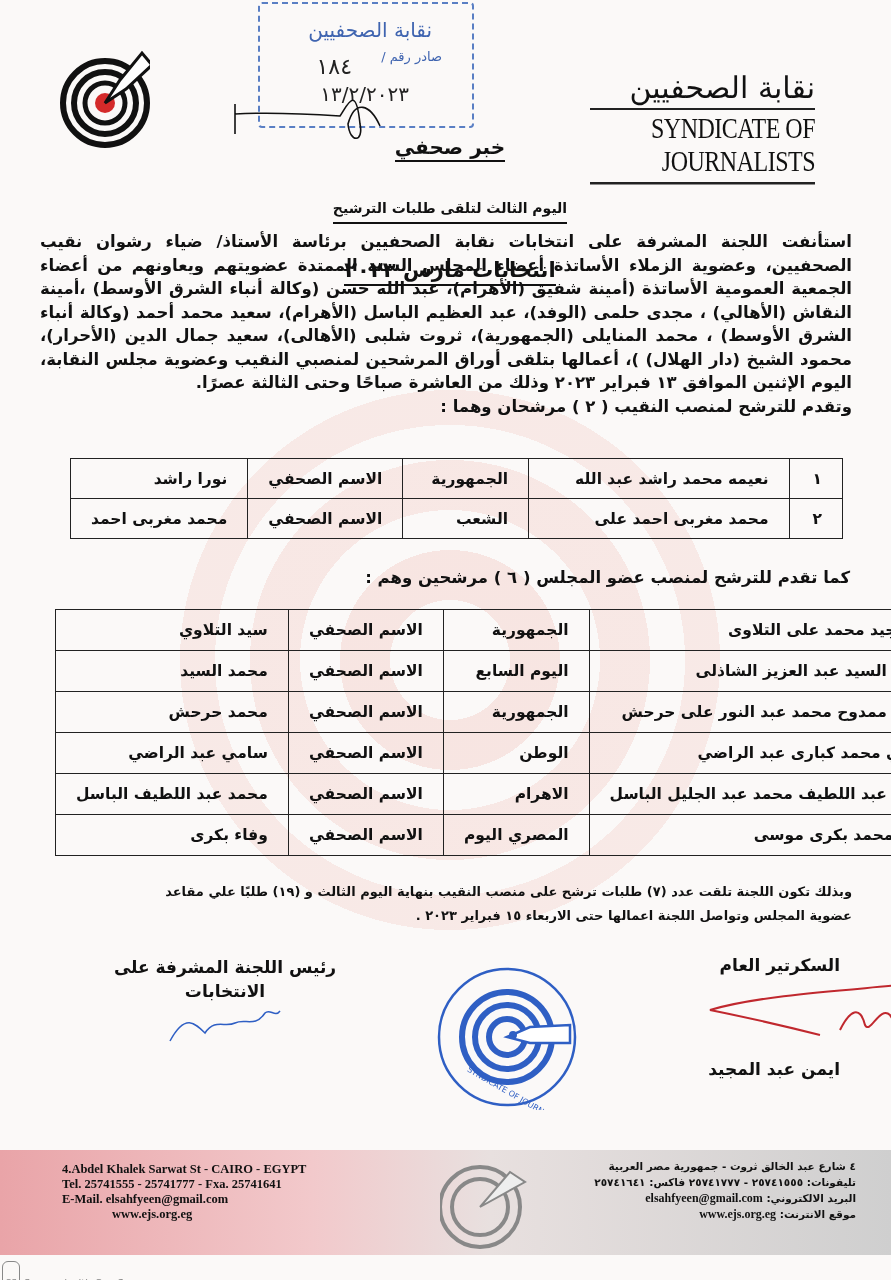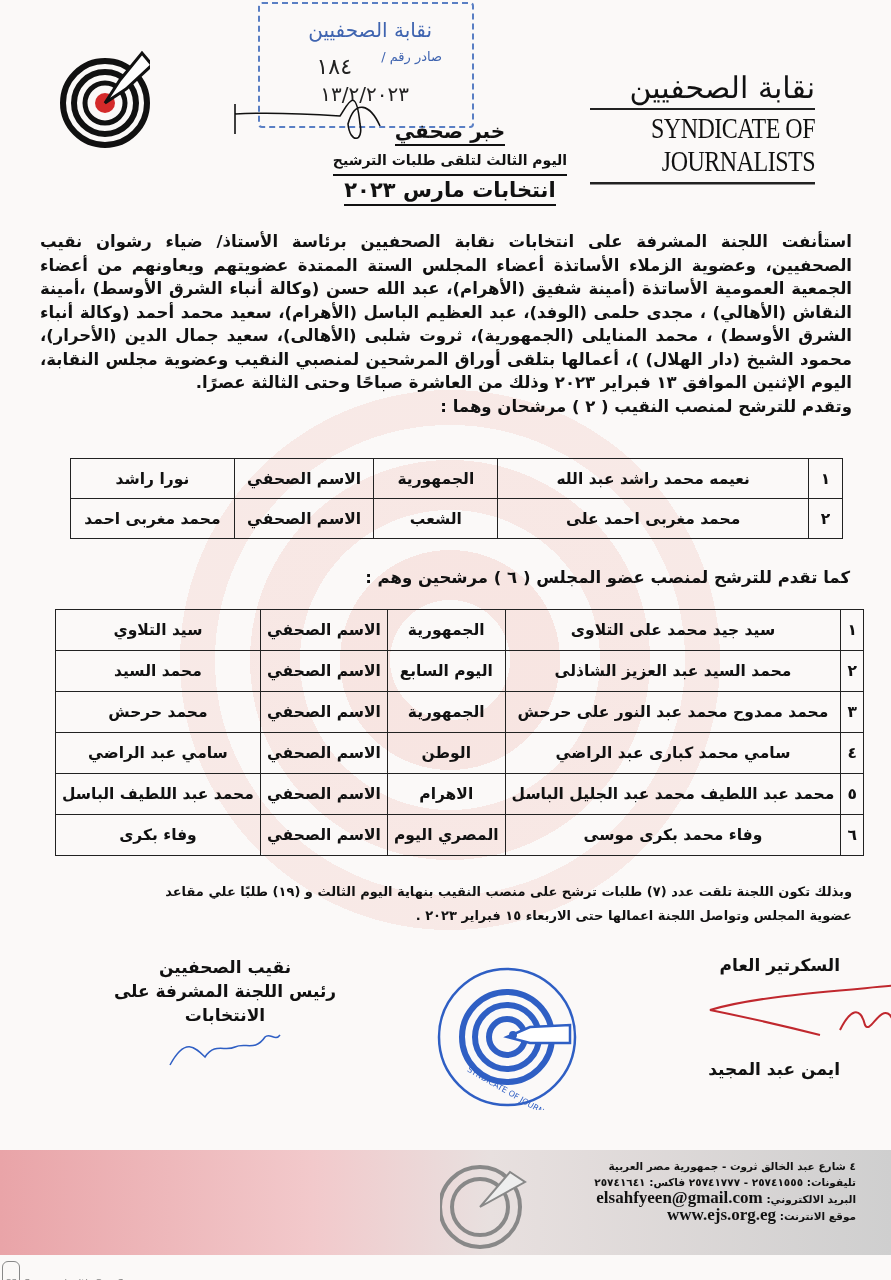--- a/index.html
+++ b/index.html
@@ -11,47 +11,47 @@
   .target-logo{left:60px;top:45px;width:90px;height:105px;}
   .brand{left:590px;top:70px;width:225px;text-align:right;}
   .brand-ar{font-family:"DejaVu Serif",serif;font-size:30px;direction:rtl;border-bottom:2px solid #222;padding-bottom:2px;line-height:36px;}
   .brand-en{font-family:"Liberation Serif",serif;font-size:24px;letter-spacing:-0.5px;transform:scaleY(1.25);transform-origin:top;border-bottom:2px solid #222;line-height:26px;padding-bottom:4px;margin-top:2px;}
   .stamp{left:258px;top:2px;width:212px;height:122px;border:2px dashed #5a7fc4;border-radius:4px;color:#3f64b0;direction:rtl;}
   .stamp .s1{position:absolute;right:40px;top:14px;font-size:20px;}
   .stamp .s2{position:absolute;right:30px;top:45px;font-size:13px;}
   .stamp .s3{position:absolute;right:120px;top:50px;font-size:22px;color:#222;}
   .stamp .s4{position:absolute;right:63px;top:78px;font-size:20px;color:#222;}
   .titles{left:200px;top:118px;width:500px;text-align:center;direction:rtl;}
-  .titles div{font-weight:bold;display:inline-block;border-bottom:2px solid #111;margin:0 auto;}
+  .titles div{font-weight:bold;display:inline-block;border-bottom:2px solid #111;margin:16px auto;}
   .t1{font-size:20px;line-height:26px;}
   .t2{font-size:14px;line-height:28px;}
   .t3{font-size:21px;line-height:28px;}
   
   .para{left:40px;top:230px;width:812px;direction:rtl;text-align:justify;font-size:16.5px;line-height:23.5px;font-weight:bold;}
   .intro{direction:rtl;font-size:16.5px;font-weight:bold;}
   table{border-collapse:collapse;direction:rtl;font-weight:bold;font-size:15.5px;}
-  td{border:1.6px solid #222;text-align:center;padding:0 6px;white-space:nowrap;}
+  td{border:1.6px solid #222;text-align:right;padding:0 20px;white-space:nowrap;}
   .tbl1{left:70px;top:458px;width:773px;}
   .tbl1 td{height:39px;}
   .tbl2{left:55px;top:609px;width:786px;}
   .tbl2 td{height:40px;}
   td.num{width:18px;}
   td.name{width:270px;}
   td.paper{width:100px;}
   td.pen{width:110px;}
   .closing{left:140px;top:880px;width:712px;direction:rtl;font-size:13px;line-height:24px;font-weight:bold;}
   .sig-right{left:700px;top:955px;width:140px;direction:rtl;font-weight:bold;font-size:17px;}
   .sig-left{left:100px;top:955px;width:250px;direction:rtl;text-align:center;font-weight:bold;font-size:17px;line-height:24px;}
   .seal{left:435px;top:965px;width:145px;height:145px;}
   
   .footer{left:0;top:1150px;width:891px;height:105px;background:linear-gradient(90deg,#e9a4a8 0%,#f2c9cb 35%,#e8e0df 55%,#cfcfcf 100%);}
   .foot-left{position:absolute;left:62px;top:12px;font-family:"Liberation Serif",serif;font-size:12.5px;font-weight:bold;line-height:15px;}
   .foot-left .web{margin-left:50px;}
   .foot-right{position:absolute;right:35px;top:8px;direction:rtl;text-align:right;font-size:10.5px;font-weight:bold;line-height:16px;margin-left:40px;}
-  .foot-right .big{font-family:"Liberation Serif",serif;font-size:17px;}
+  .foot-right .big{font-family:"Liberation Serif",serif;font-size:12px;}
   .cam{left:2px;top:1261px;font-size:10px;color:#888;display:flex;align-items:center;gap:4px;}
   .cam .cs{border:1px solid #888;font-size:9px;padding:16px 2px;border-radius:6px;}
 </style>
 </head>
 <body>
 
 <div class="watermark"></div>
 
 <svg class="abs target-logo" viewBox="0 0 90 105">
   <circle cx="45" cy="58" r="42" fill="none" stroke="#111" stroke-width="6"></circle>
@@ -169,28 +169,33 @@
   <circle cx="72" cy="72" r="68" fill="none" stroke="#2f5fc4" stroke-width="2.5"></circle>
   <circle cx="72" cy="72" r="45" fill="none" stroke="#2f5fc4" stroke-width="6"></circle>
   <circle cx="72" cy="72" r="32" fill="none" stroke="#2f5fc4" stroke-width="6"></circle>
   <circle cx="72" cy="72" r="18" fill="none" stroke="#2f5fc4" stroke-width="6"></circle>
   <path d="M72 72 L95 62 L135 60 L135 78 L95 78 Z" fill="#fff" stroke="#2f5fc4" stroke-width="2.5"></path>
   <circle cx="78" cy="70" r="4" fill="#2f5fc4"></circle>
   <text x="30" y="128" font-size="8" fill="#2f5fc4" transform="rotate(30 72 120)" font-family="DejaVu Sans, sans-serif">SYNDICATE OF JOURNALISTS</text>
 </svg>
 
 <div class="abs sig-left">
-  <div>نقيب الصحفيين</div>
   <div>رئيس اللجنة المشرفة على الانتخابات</div>
   <svg style="width:120px;height:44px;" viewBox="0 0 120 44">
     <path d="M5 38 C20 10 30 20 40 30 C50 15 60 25 70 20 C80 15 90 25 100 10 C105 5 110 15 115 8" fill="none" stroke="#2f5fc4" stroke-width="1.5"></path>
   </svg>
 </div>
 
 <div class="abs footer">
+  <div class="foot-left">
+    <div>4.Abdel Khalek Sarwat St - CAIRO - EGYPT</div>
+    <div>Tel. 25741555 - 25741777 -  Fxa. 25741641</div>
+    <div>E-Mail. elsahfyeen@gmail.com</div>
+    <div class="web">www.ejs.org.eg</div>
+  </div>
   <svg style="position:absolute;left:440px;top:2px;width:100px;height:100px" viewBox="0 0 100 100">
     <circle cx="40" cy="55" r="40" fill="none" stroke="#888" stroke-width="4"></circle>
     <circle cx="40" cy="55" r="28" fill="none" stroke="#888" stroke-width="4"></circle>
     <path d="M40 55 L70 20 L85 30 Z" fill="#eee" stroke="#888" stroke-width="2"></path>
   </svg>
   <div class="foot-right">
     <div>٤ شارع عبد الخالق ثروت - جمهورية مصر العربية</div>
     <div>تليفونات: ٢٥٧٤١٥٥٥ - ٢٥٧٤١٧٧٧ فاكس: ٢٥٧٤١٦٤١</div>
     <div><span>البريد الالكتروني:</span> <span class="big" dir="ltr">elsahfyeen@gmail.com</span></div>
     <div><span>موقع الانترنت:</span> <span class="big" dir="ltr">www.ejs.org.eg</span></div>

